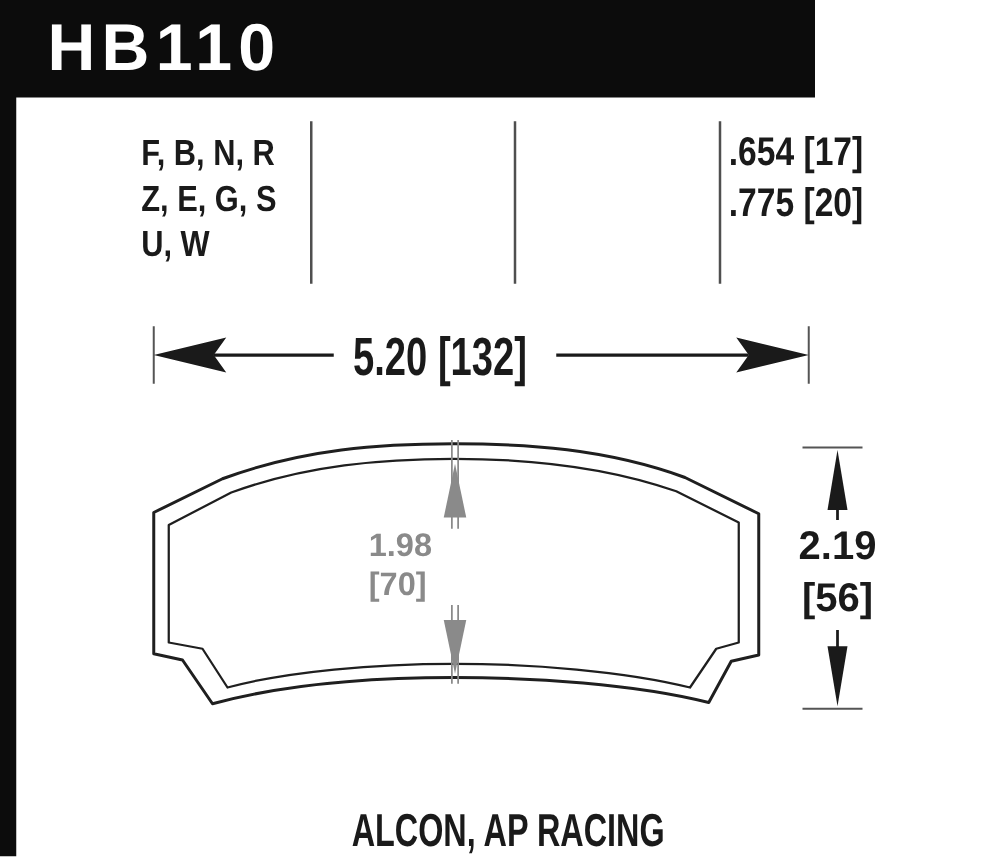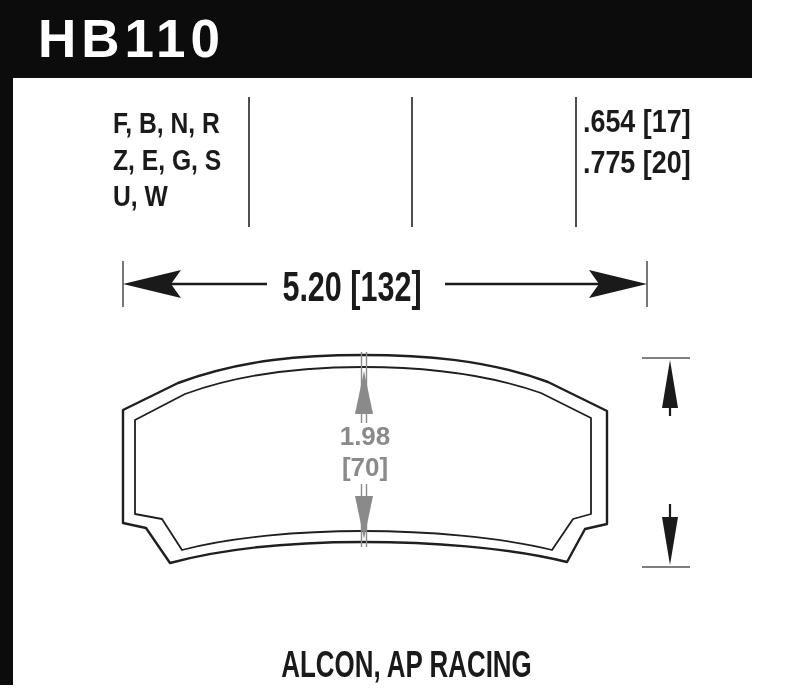--- a/index.html
+++ b/index.html
@@ -6,21 +6,21 @@
   .canvas{
     position:relative;
     width:800px;height:691px;
     background:#ffffff;
     overflow:hidden;
     font-family:"Liberation Sans", sans-serif;
     color:#1a1a1a;
   }
   .abs{position:absolute;}
   
-  .header-bar{left:0;top:0;width:752px;height:78px;background:#0c0c0c;}
+  .header-bar{left:0;top:0;width:652px;height:78px;background:#0c0c0c;}
   .left-border{left:0;top:0;width:13px;height:685px;background:#0c0c0c;}
   .part-no{
     left:38px;top:9px;
     font-size:53px;font-weight:bold;letter-spacing:5px;
     line-height:60px;color:#ffffff;white-space:nowrap;
   }
   
   .compounds{
     left:113px;top:105px;
     font-size:29px;font-weight:bold;line-height:36.5px;
@@ -36,21 +36,21 @@
     transform:scaleX(.84);transform-origin:0 0;white-space:nowrap;
   }
   
   .dim-width-label{
     left:152px;top:265px;width:400px;text-align:center;
     font-size:43px;font-weight:bold;line-height:43px;white-space:nowrap;
     transform:scaleX(.71);transform-origin:50% 50%;
   }
   
   .gray-label{
-    width:140px;text-align:center;left:295px;
+    width:140px;text-align:left;left:295px;
     color:#8a8a8a;font-weight:bold;font-size:26px;line-height:30px;white-space:nowrap;
   }
   .gray-label.l1{top:421px;}
   .gray-label.l2{top:452px;}
   
   .h-label{
     left:625px;width:90px;text-align:center;
     font-size:32px;font-weight:bold;line-height:36px;white-space:nowrap;
   }
   .h-label.l1{top:418px;}
@@ -130,16 +130,18 @@
   <div class="abs gray-label l2">[70]</div>
 
   <svg class="abs" style="left:632px;top:352px;" width="76" height="222" viewBox="0 0 76 222">
     <line x1="10" y1="6" x2="58" y2="6" stroke="#555555" stroke-width="1.6"></line>
     <line x1="10" y1="215" x2="58" y2="215" stroke="#555555" stroke-width="1.6"></line>
     <line x1="38" y1="50" x2="38" y2="64" stroke="#1a1a1a" stroke-width="2.2"></line>
     <line x1="38" y1="152" x2="38" y2="170" stroke="#1a1a1a" stroke-width="2.2"></line>
     <polygon points="38,8 30,56 46,56" fill="#1a1a1a"></polygon>
     <polygon points="38,213 30,165 46,165" fill="#1a1a1a"></polygon>
   </svg>
+  <div class="abs h-label l1">2.19</div>
+  <div class="abs h-label l2">[56]</div>
 
   <div class="abs apps">ALCON, AP RACING</div>
 
 </div>
 
 </body></html>

